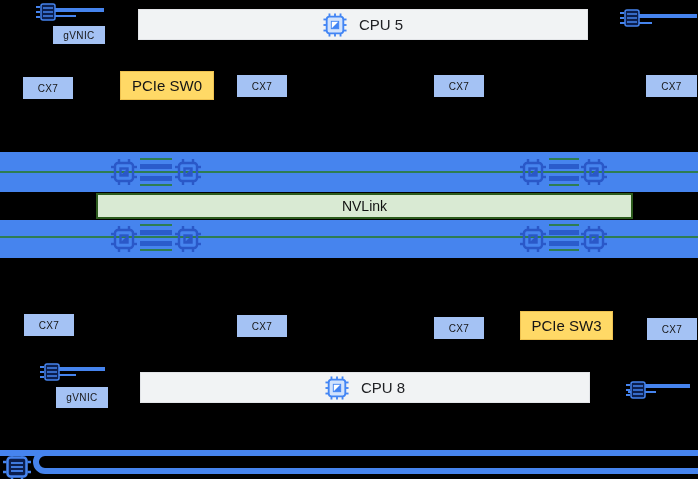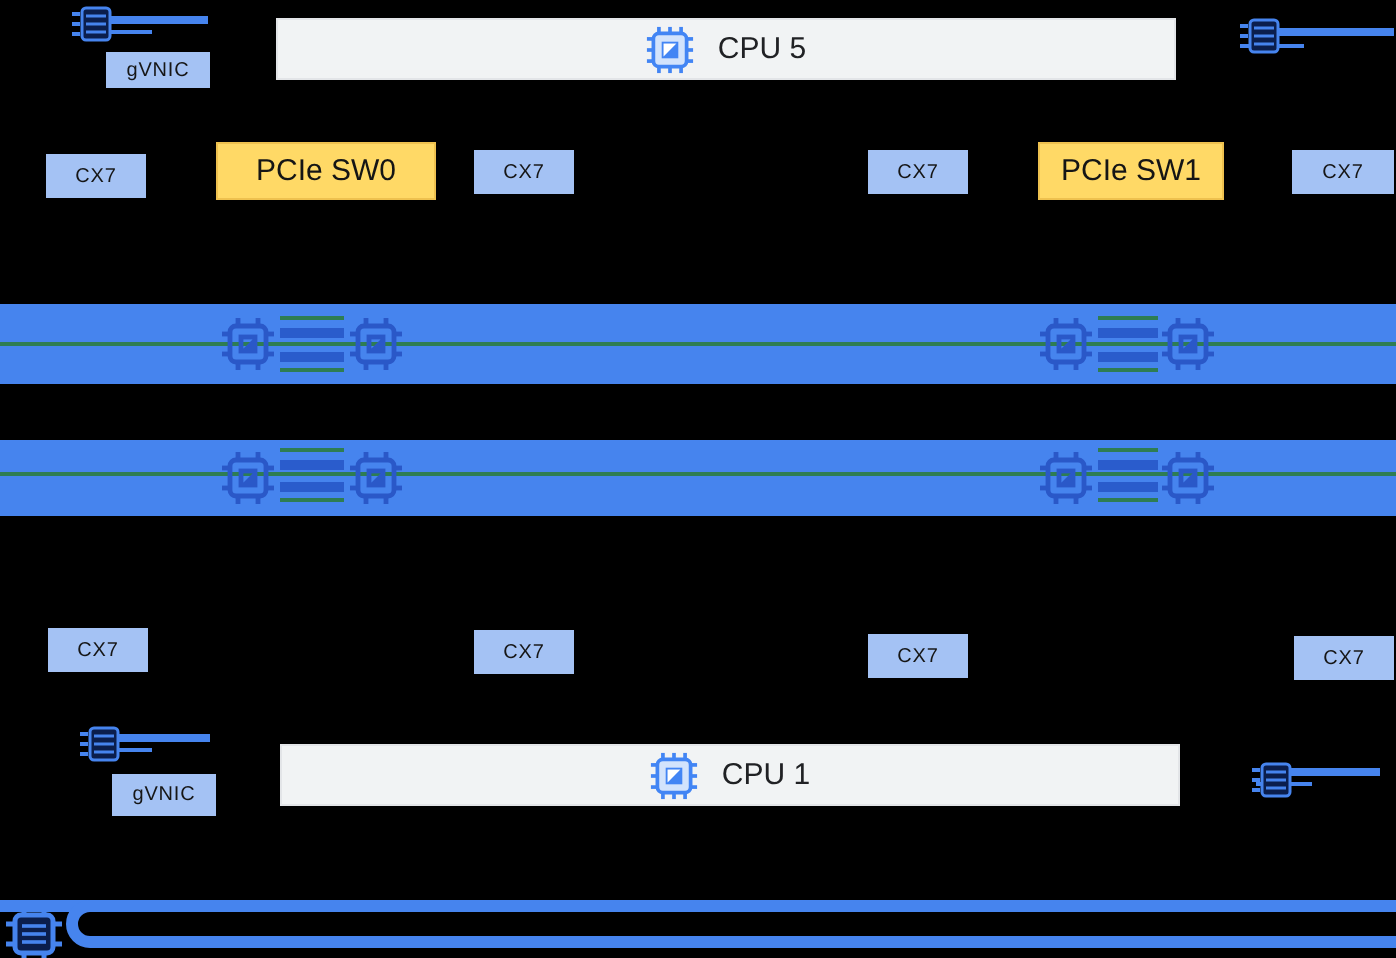--- a/index.html
+++ b/index.html
@@ -143,48 +143,48 @@
         <rect x="9" y="9" width="8" height="8" fill="#ffffff" stroke="#4285f4" stroke-width="1"></rect>
         <path d="M17 9 L17 17 L9 17 Z" fill="#4285f4"></path>
       </svg>
     </span>
     <span>CPU 5</span>
   </div>
 
   <div class="box nic-box abs" style="left:23px;top:77px;width:50px;height:22px;">
       <span>CX7</span>
     </div>
-  <div class="box sw-box abs" style="left:108px;top:71px;width:110px;height:29px;">
+  <div class="box sw-box abs" style="left:120px;top:71px;width:94px;height:29px;">
       <span>PCIe SW0</span>
     </div>
   <div class="box nic-box abs" style="left:237px;top:75px;width:50px;height:22px;">
       <span>CX7</span>
     </div>
   <div class="box nic-box abs" style="left:434px;top:75px;width:50px;height:22px;">
       <span>CX7</span>
-    </div>
-  <div class="box sw-box abs" style="left:519px;top:71px;width:93px;height:29px;">
-      <span>PCIe SW1</span>
     </div>
   <div class="box nic-box abs" style="left:646px;top:75px;width:51px;height:22px;">
       <span>CX7</span>
     </div>
 
   <div class="band abs" style="left:0;top:152px;width:698px;height:40px;"></div>
   <div class="greenline abs" style="left:0;top:171px;width:698px;height:2px;"></div>
 
   <div class="greenline abs" style="left:140px;top:158px;width:32px;height:2px;"></div>
   <div class="bluebar abs" style="left:140px;top:164px;width:32px;height:5px;"></div>
   <div class="bluebar abs" style="left:140px;top:176px;width:32px;height:5px;"></div>
   <div class="greenline abs" style="left:140px;top:184px;width:32px;height:2px;"></div>
   <div class="greenline abs" style="left:549px;top:158px;width:30px;height:2px;"></div>
   <div class="bluebar abs" style="left:549px;top:164px;width:30px;height:5px;"></div>
   <div class="bluebar abs" style="left:549px;top:176px;width:30px;height:5px;"></div>
   <div class="greenline abs" style="left:549px;top:184px;width:30px;height:2px;"></div>
 
+  <div class="box nvlink abs" style="left:96px;top:193px;width:537px;height:26px;">
+    <span>NVLink</span>
+  </div>
 
   <div class="band abs" style="left:0;top:220px;width:698px;height:38px;"></div>
   <div class="greenline abs" style="left:0;top:236px;width:698px;height:2px;"></div>
   <div class="greenline abs" style="left:140px;top:224px;width:32px;height:2px;"></div>
   <div class="bluebar abs" style="left:140px;top:230px;width:32px;height:5px;"></div>
   <div class="bluebar abs" style="left:140px;top:241px;width:32px;height:5px;"></div>
   <div class="greenline abs" style="left:140px;top:249px;width:32px;height:2px;"></div>
   <div class="greenline abs" style="left:549px;top:224px;width:30px;height:2px;"></div>
   <div class="bluebar abs" style="left:549px;top:230px;width:30px;height:5px;"></div>
   <div class="bluebar abs" style="left:549px;top:241px;width:30px;height:5px;"></div>
@@ -313,20 +313,23 @@
       </svg></span>
 
   <div class="box nic-box abs" style="left:24px;top:314px;width:50px;height:22px;">
       <span>CX7</span>
     </div>
   <div class="box nic-box abs" style="left:237px;top:315px;width:50px;height:22px;">
       <span>CX7</span>
     </div>
   <div class="box nic-box abs" style="left:434px;top:317px;width:50px;height:22px;">
       <span>CX7</span>
+    </div>
+  <div class="box sw-box abs" style="left:520px;top:311px;width:93px;height:29px;">
+      <span>PCIe SW3</span>
     </div>
   <div class="box nic-box abs" style="left:647px;top:318px;width:50px;height:22px;">
       <span>CX7</span>
     </div>
 
   <div class="box cpu-box abs" style="left:140px;top:372px;width:450px;height:31px;">
     <span style="display:flex;">
       <svg width="24" height="24" viewBox="0 0 26 26">
         <g stroke="#4285f4" stroke-width="2">
           <line x1="7" y1="0.5" x2="7" y2="3.5"></line>
@@ -340,21 +343,21 @@
             <line x1="0.5" y1="19" x2="3.5" y2="19"></line>
           <line x1="22.5" y1="7" x2="25.5" y2="7"></line>
             <line x1="22.5" y1="13" x2="25.5" y2="13"></line>
             <line x1="22.5" y1="19" x2="25.5" y2="19"></line>
         </g>
         <rect x="4" y="4" width="18" height="18" rx="3" fill="#d2e3fc" stroke="#4285f4" stroke-width="2"></rect>
         <rect x="9" y="9" width="8" height="8" fill="#ffffff" stroke="#4285f4" stroke-width="1"></rect>
         <path d="M17 9 L17 17 L9 17 Z" fill="#4285f4"></path>
       </svg>
     </span>
-    <span>CPU 1</span>
+    <span>CPU 8</span>
   </div>
 
   <div class="abs" style="left:0;top:448px;width:698px;height:31px;overflow:hidden;">
     <div class="rail-line abs" style="left:0;top:2px;width:698px;height:6px;"></div>
     <div class="rail-pill abs" style="left:33px;top:2px;width:680px;height:24px;"></div>
     <span class="abs" style="left:2px;top:4px;">
       <svg width="30" height="30" viewBox="0 0 30 30">
         <g stroke="#4684ee" stroke-width="2.5">
           <line x1="10" y1="1" x2="10" y2="4.5"></line>
             <line x1="20" y1="1" x2="20" y2="4.5"></line>

